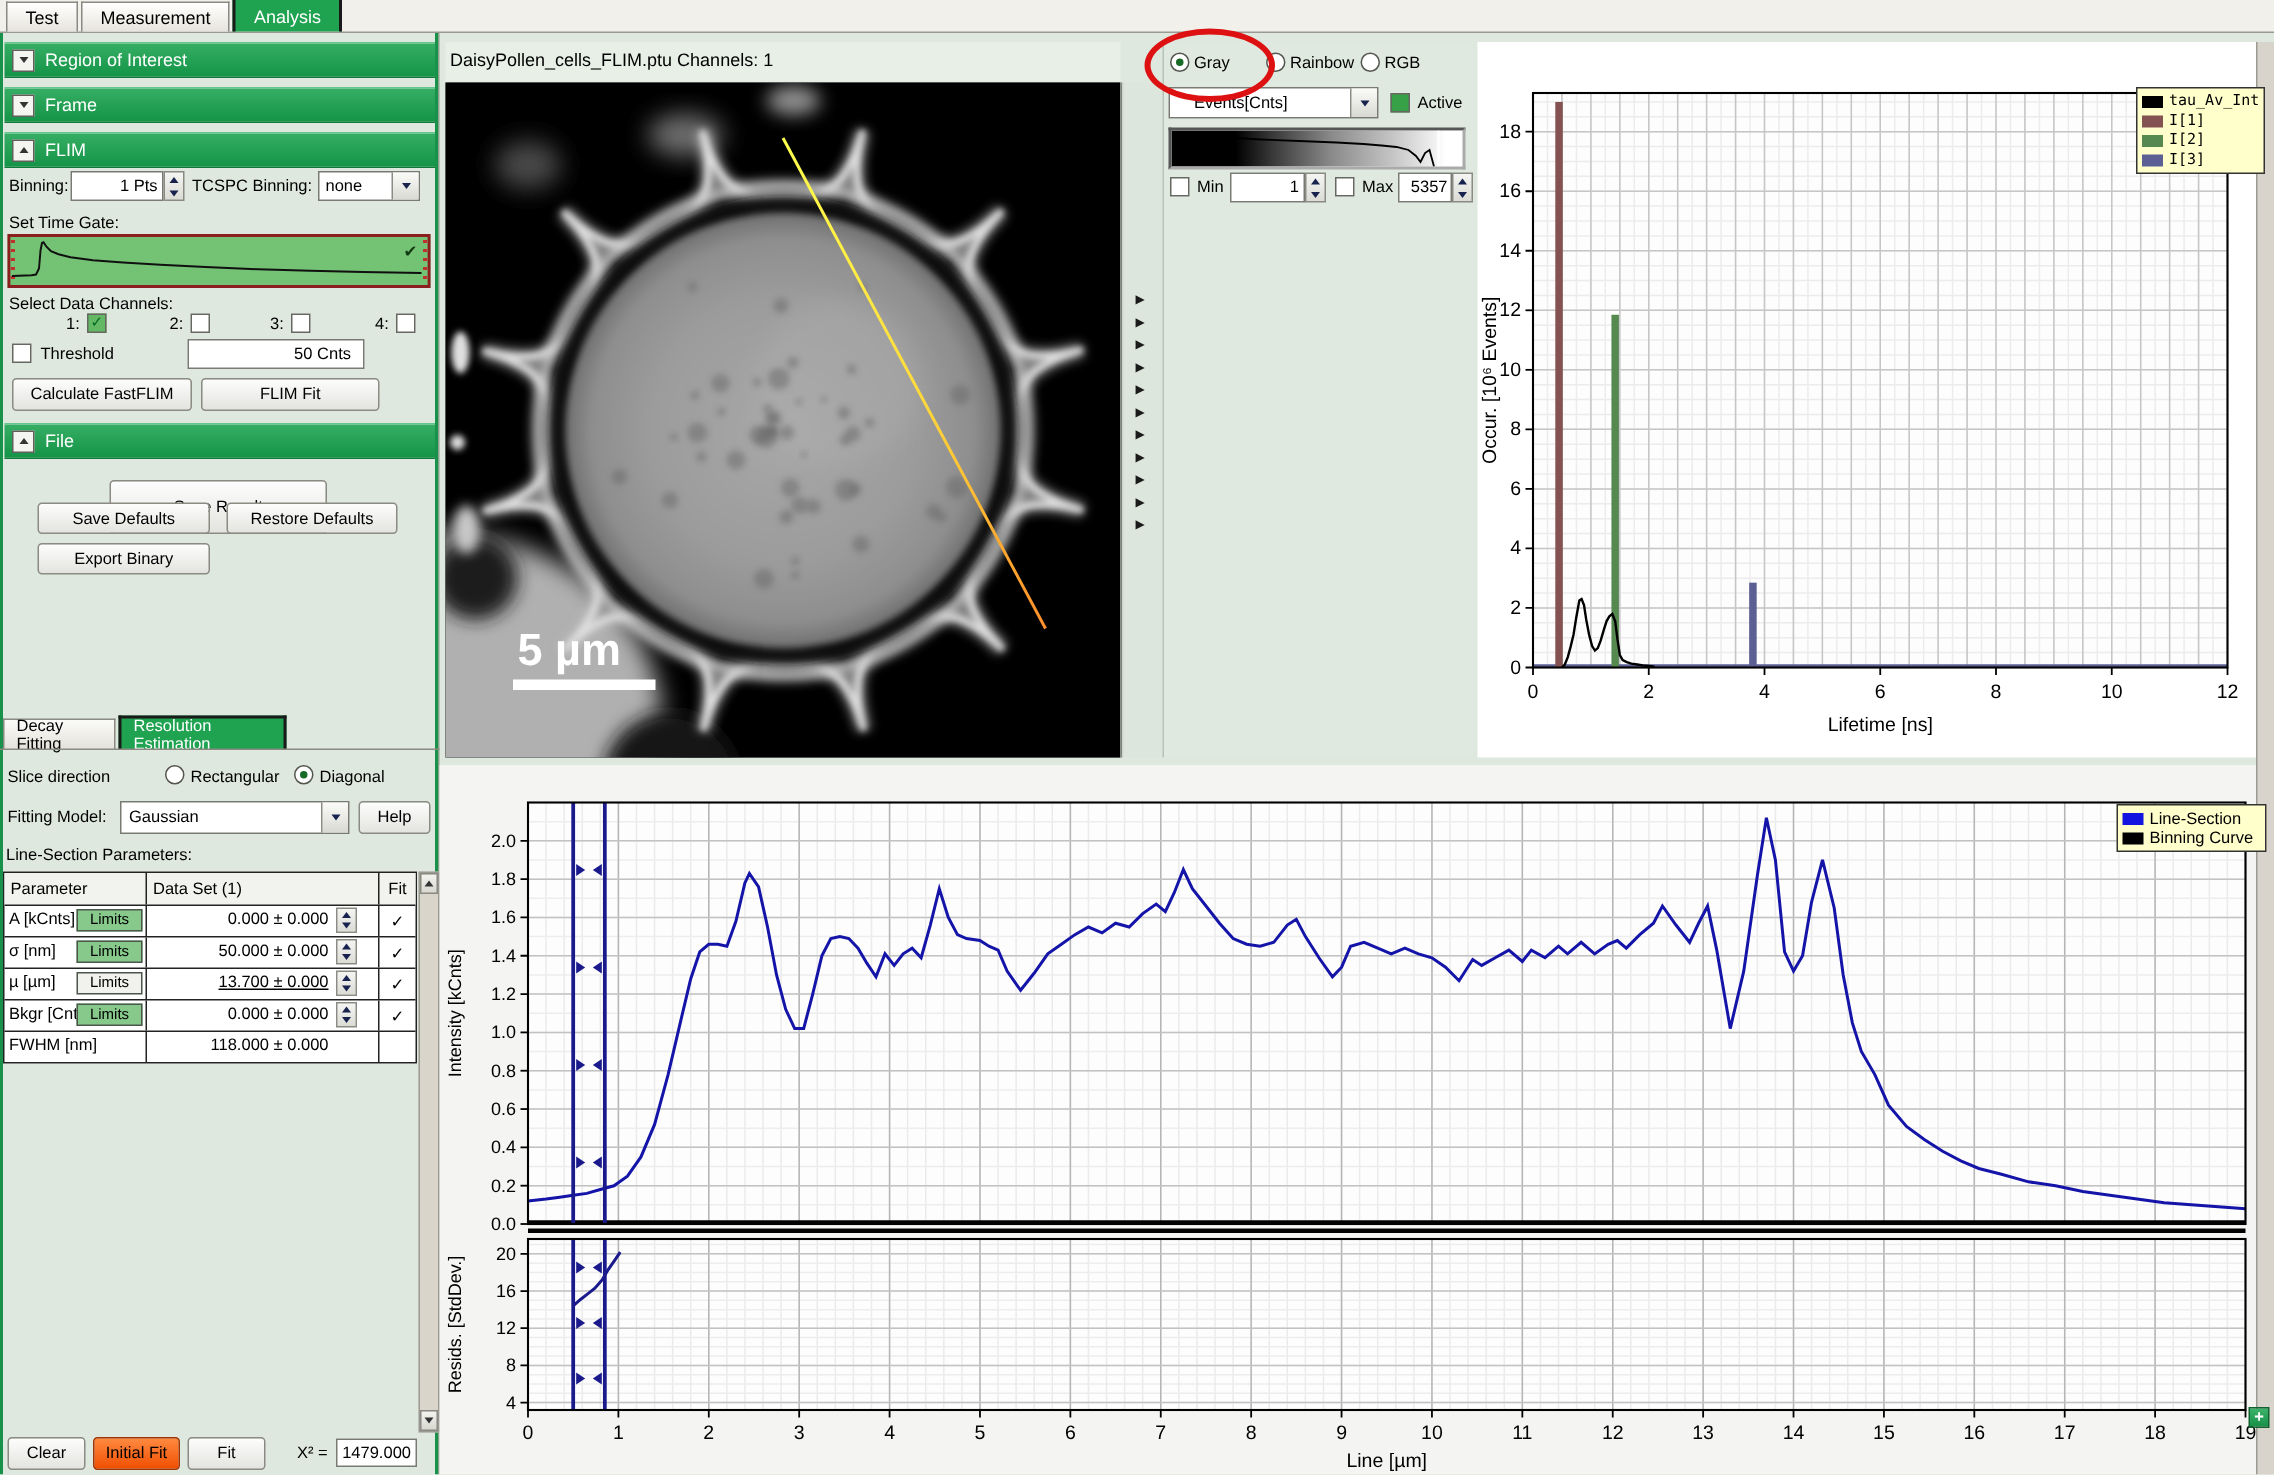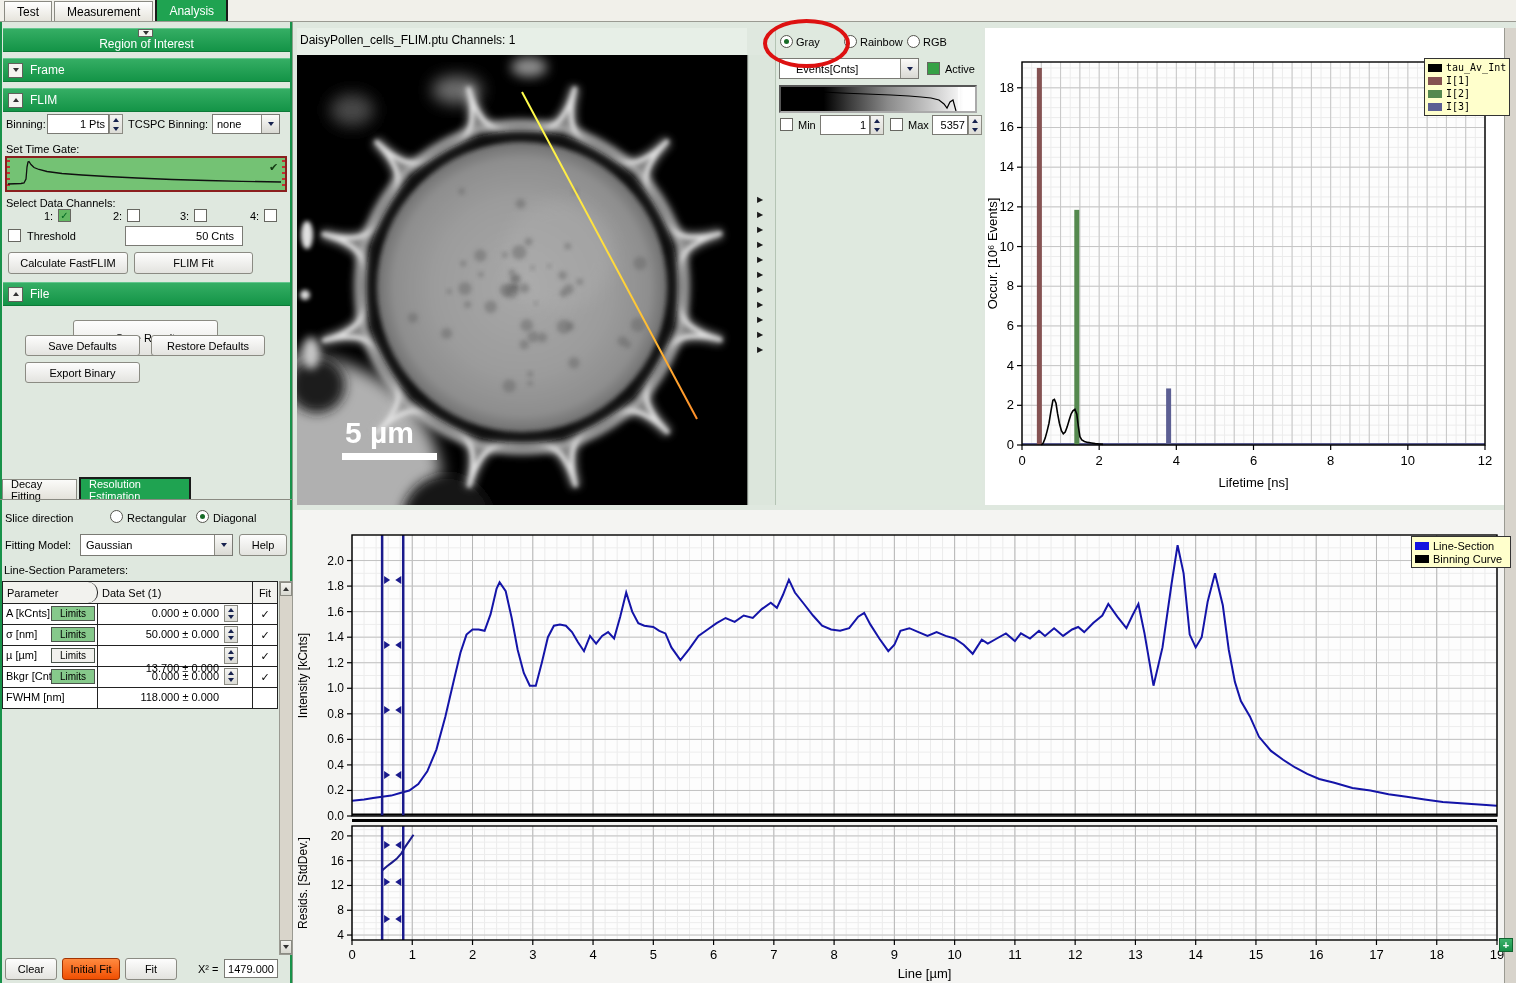--- a/index.html
+++ b/index.html
@@ -60,21 +60,21 @@
   <div id="tabbar">
       <div class="wtab">Test</div>
       <div class="wtab">Measurement</div>
       <div class="wtab active">Analysis</div>
     </div>
 
   <div id="left-panel">
     <div class="green-edge" style="left:0"></div>
     <div class="green-edge" style="right:0"></div>
     <div id="lp-sections">
-        <div class="green-header" style="position: absolute; left: 3px; top: 6px; width: 287px; height: 22px; flex-direction: column;">
+        <div class="green-header" style="position: absolute; left: 3px; top: 6px; width: 287px; height: 22px;">
           <div class="hdr-btn">
             <span class="tri-d" style="border-top-color: rgb(51, 51, 51); border-bottom-color: rgb(51, 51, 51);"></span>
           </div>
           <span>Region of Interest</span>
         </div>
         <div class="green-header" style="position: absolute; left: 3px; top: 36px; width: 287px; height: 22px;">
           <div class="hdr-btn">
             <span class="tri-d" style="border-top-color: rgb(51, 51, 51); border-bottom-color: rgb(51, 51, 51);"></span>
           </div>
           <span>Frame</span>
@@ -178,21 +178,21 @@
       <span class="ddbtn">
           <span class="tri-d"></span>
         </span>
     </div>
     <div class="btn" style="position:absolute;left:239px;top:512px;width:48px;height:22px">Help</div>
 
     <div class="lbl" style="left:4px;top:542px">Line-Section Parameters:</div>
 
     <div id="param-table" style="position:absolute;left:2px;top:559px;width:276px;border:1px solid #222;background:#fff;box-sizing:border-box">
         <div style="position: relative; height: 21px; background: rgb(242, 242, 238); border-bottom: 1px solid rgb(34, 34, 34); display: flex;">
-          <div style="width: 95px; border-right: 1px solid rgb(34, 34, 34); display: flex; align-items: center; padding-left: 4px; justify-content: flex-start; box-sizing: border-box; border-radius: 10px;">Parameter</div>
+          <div style="width: 95px; border-right: 1px solid rgb(34, 34, 34); display: flex; align-items: center; padding-left: 4px; justify-content: flex-start; box-sizing: border-box;">Parameter</div>
           <div style="width: 155px; border-right: 1px solid rgb(34, 34, 34); display: flex; align-items: center; padding-left: 4px; justify-content: flex-start; box-sizing: border-box;">Data Set (1)</div>
           <div style="width: 24px; border-right: none; display: flex; align-items: center; padding-left: 0px; justify-content: center; box-sizing: border-box;">Fit</div>
         </div>
         <div style="position: relative; height: 20px; border-bottom: 1px solid rgb(34, 34, 34); display: flex;">
           <div style="width: 95px; border-right: 1px solid rgb(34, 34, 34); position: relative; box-sizing: border-box;">
             <div class="lbl" style="left: 3px; top: 3px;">A [kCnts]</div>
             <div class="limits" style="position: absolute; left: 48px; top: 2px; width: 44px; height: 15px;">Limits</div>
           </div>
           <div style="width: 155px; border-right: 1px solid rgb(34, 34, 34); position: relative; box-sizing: border-box;">
             <div class="lbl" style="right: 33px; top: 3px;">0.000 ± 0.000</div>
@@ -224,21 +224,21 @@
             </div>
           </div>
           <div style="width: 24px; display: flex; align-items: center; justify-content: center;">✓</div>
         </div>
         <div style="position: relative; height: 20px; border-bottom: 1px solid rgb(34, 34, 34); display: flex;">
           <div style="width: 95px; border-right: 1px solid rgb(34, 34, 34); position: relative; box-sizing: border-box;">
             <div class="lbl" style="left: 3px; top: 3px;">µ [µm]</div>
             <div class="limits off" style="position: absolute; left: 48px; top: 2px; width: 44px; height: 15px;">Limits</div>
           </div>
           <div style="width: 155px; border-right: 1px solid rgb(34, 34, 34); position: relative; box-sizing: border-box;">
-            <div class="lbl" style="right: 33px; top: 16px;">13.700 ± 0.000</div>
+            <div class="lbl" style="right: 33px; top: 3px; text-decoration: underline;">13.700 ± 0.000</div>
             <div class="spin" style="position: absolute; right: 14px; top: 1px; height: 17px;">
               <div>
                 <span class="tri-u"></span>
               </div>
               <div>
                 <span class="tri-d"></span>
               </div>
             </div>
           </div>
           <div style="width: 24px; display: flex; align-items: center; justify-content: center;">✓</div>

